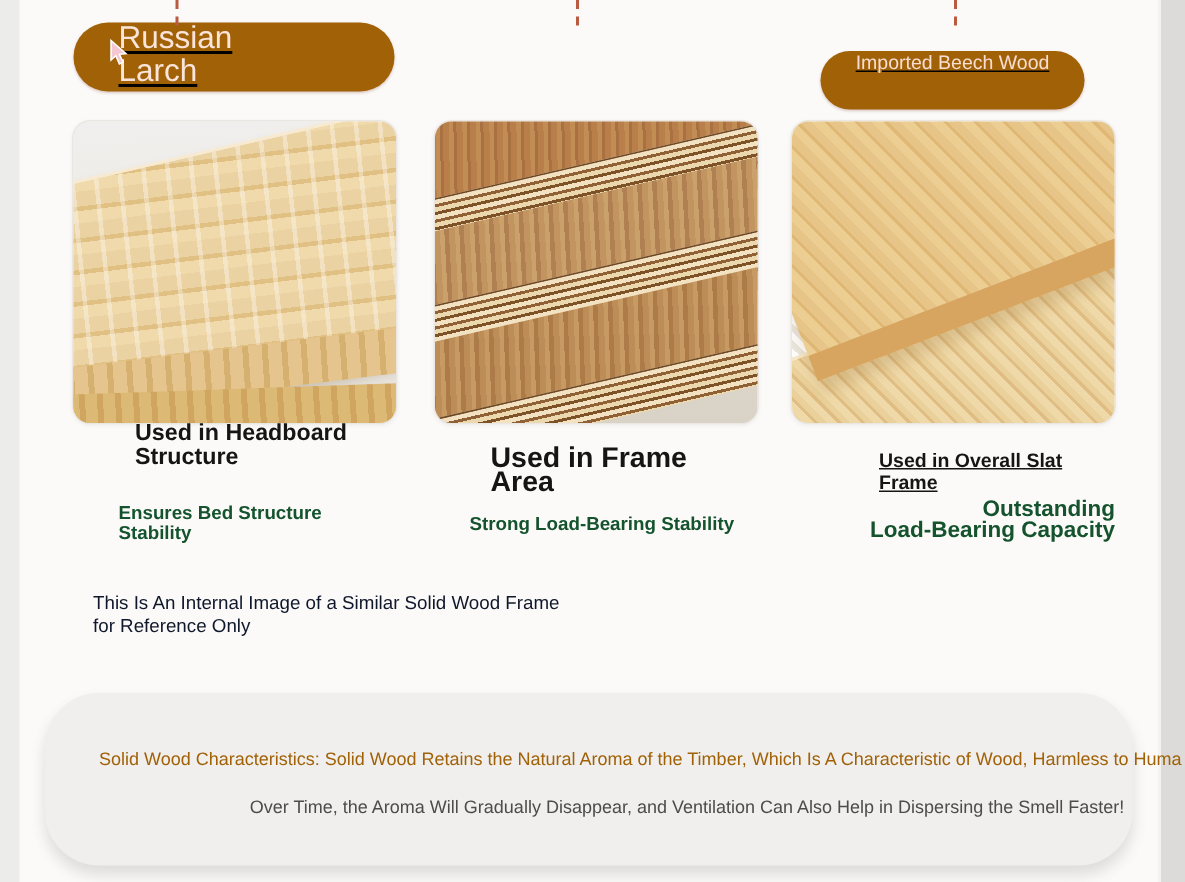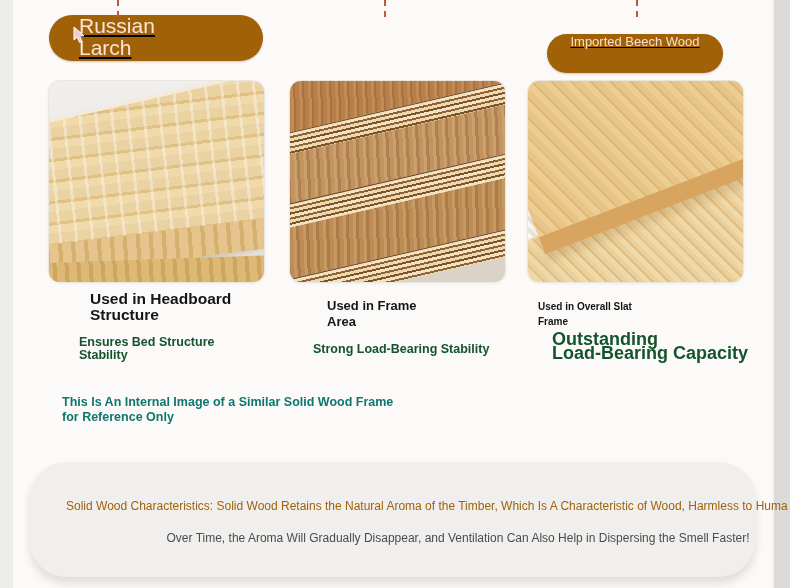--- a/index.html
+++ b/index.html
@@ -54,30 +54,30 @@
     background:repeating-linear-gradient(36deg,#ffffff 0 4px,#eae5dc 4px 8px);opacity:.9;}
   .c3-top{position:absolute;left:-25px;top:-55px;width:340px;height:155px;transform:rotate(-21deg);
     background:repeating-linear-gradient(66deg,#ecce93 0 6px,#dfb876 6px 8px,#e7c589 8px 14px);
     border-bottom:18px solid #d7a55f;box-shadow:0 8px 10px rgba(140,100,40,.22);}
   .c3-bot{position:absolute;left:-60px;top:118px;width:350px;height:130px;transform:rotate(-21deg);
     background:repeating-linear-gradient(66deg,#f0d9a8 0 5px,#e0bd82 5px 7px,#ead09a 7px 11px);
     border-top:2px solid #f6e7c6;}
 
   
   .cap-title{position:absolute;font-weight:700;color:#151515;white-space:pre-line;z-index:2;}
-  .t0{left:90px;top:291px;font-size:15.5px;line-height:15.5px;}
-  .t1{left:327px;top:298px;font-size:13px;line-height:15.5px;}
-  .t2{left:538px;top:300px;font-size:10px;line-height:14.5px;}
+  .t0{left:90px;top:281px;font-size:15.5px;line-height:15.5px;}
+  .t1{left:327px;top:298px;font-size:19px;line-height:15.5px;}
+  .t2{left:586px;top:300px;font-size:13px;line-height:14.5px;text-decoration:underline;}
   .cap-sub{position:absolute;font-weight:700;color:#14532d;white-space:pre-line;z-index:2;}
   .s0{left:79px;top:336px;font-size:12.5px;line-height:13px;}
   .s1{left:313px;top:343px;font-size:12.5px;line-height:13px;}
-  .s2{left:552px;top:333px;font-size:18px;line-height:13.5px;}
+  .s2{left:580px;top:333px;font-size:15px;line-height:13.5px;text-align:right;}
 
   
-  .ref-1{position:absolute;left:62px;top:395px;font-size:12.5px;line-height:15px;font-weight:700;color:#0f766e;white-space:pre-line;margin:0;z-index:2;}
+  .ref-1{position:absolute;left:62px;top:395px;font-size:12.5px;line-height:15px;font-weight:400;color:#0f172a;white-space:pre-line;margin:0;z-index:2;}
   .ref-2{position:absolute;left:62px;top:426px;font-size:12.5px;line-height:12.5px;font-weight:700;color:#6f6f6f;white-space:pre-line;margin:0;z-index:2;}
 
   
   .char-box{position:absolute;left:30px;top:462px;width:725px;height:115px;border-radius:36px;background:#f0efee;box-shadow:0 6px 10px rgba(0,0,0,.12);z-index:2;}
   .char-line1{position:absolute;left:66px;top:499px;font-size:12px;color:#a16207;white-space:nowrap;z-index:5;}
   .char-line2{position:absolute;left:63px;top:531px;width:790px;text-align:center;font-size:12px;color:#4c4c4c;z-index:5;}
 </style>
 </head>
 <body>
 

